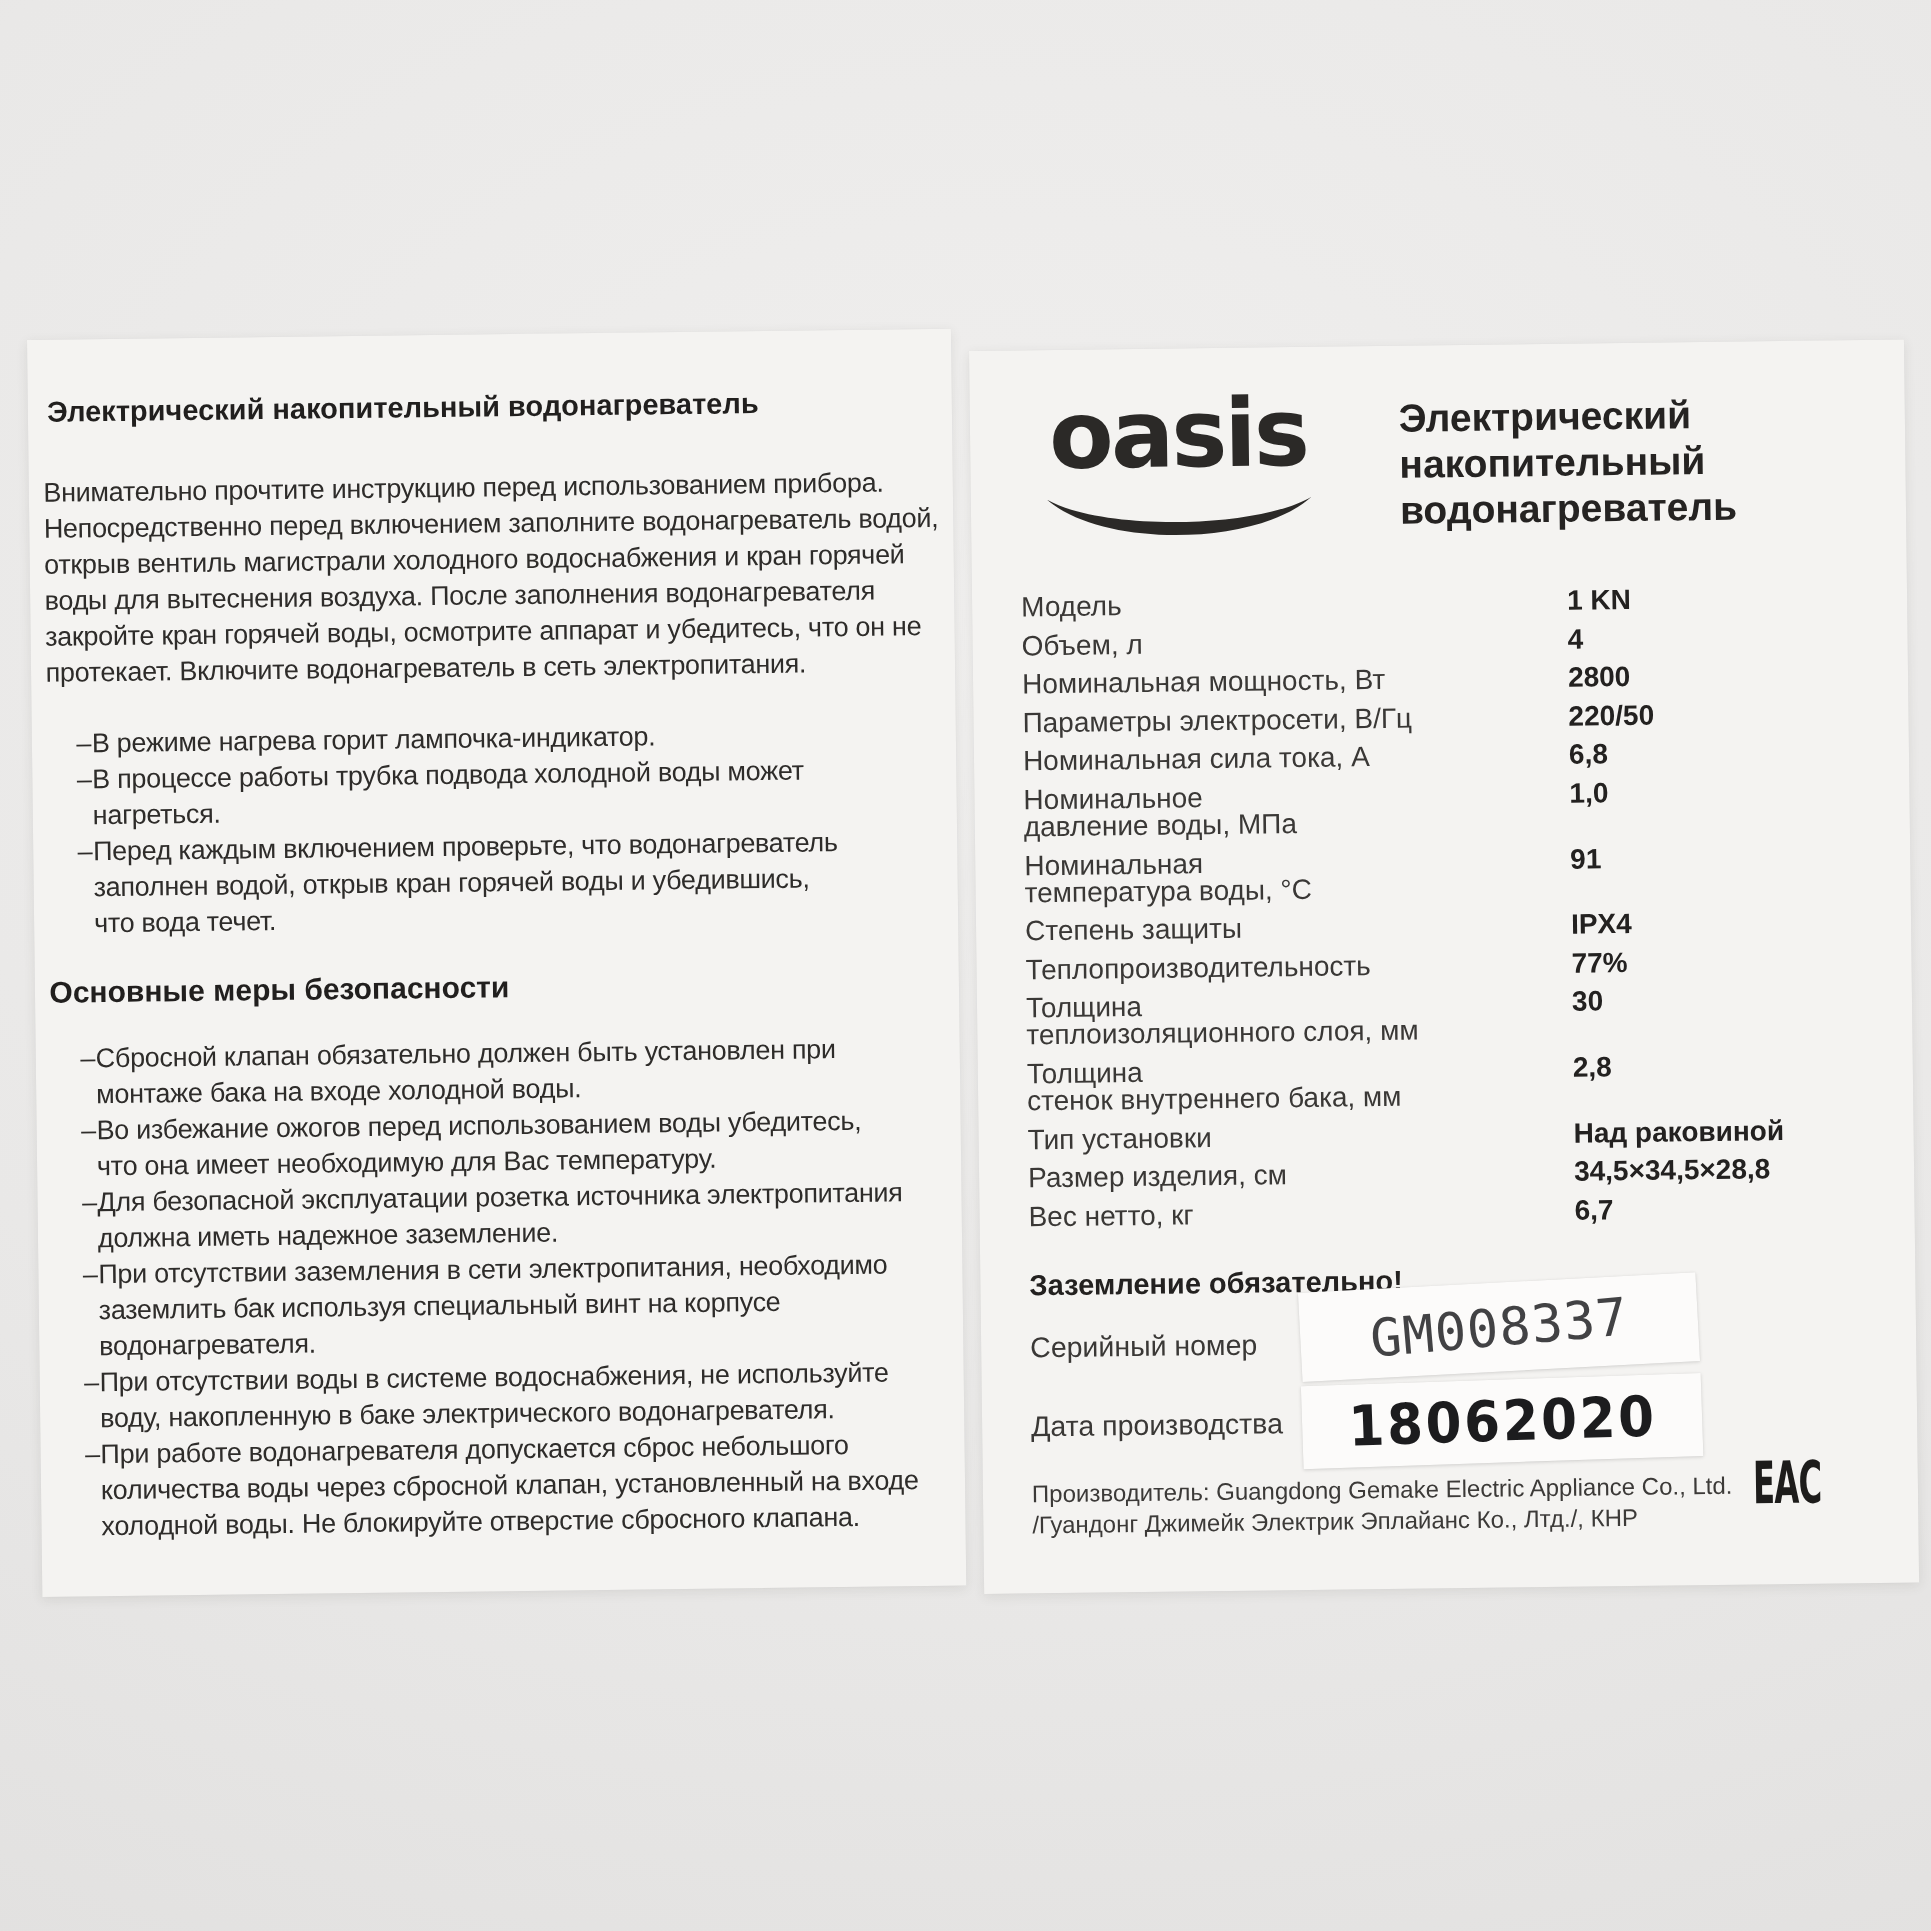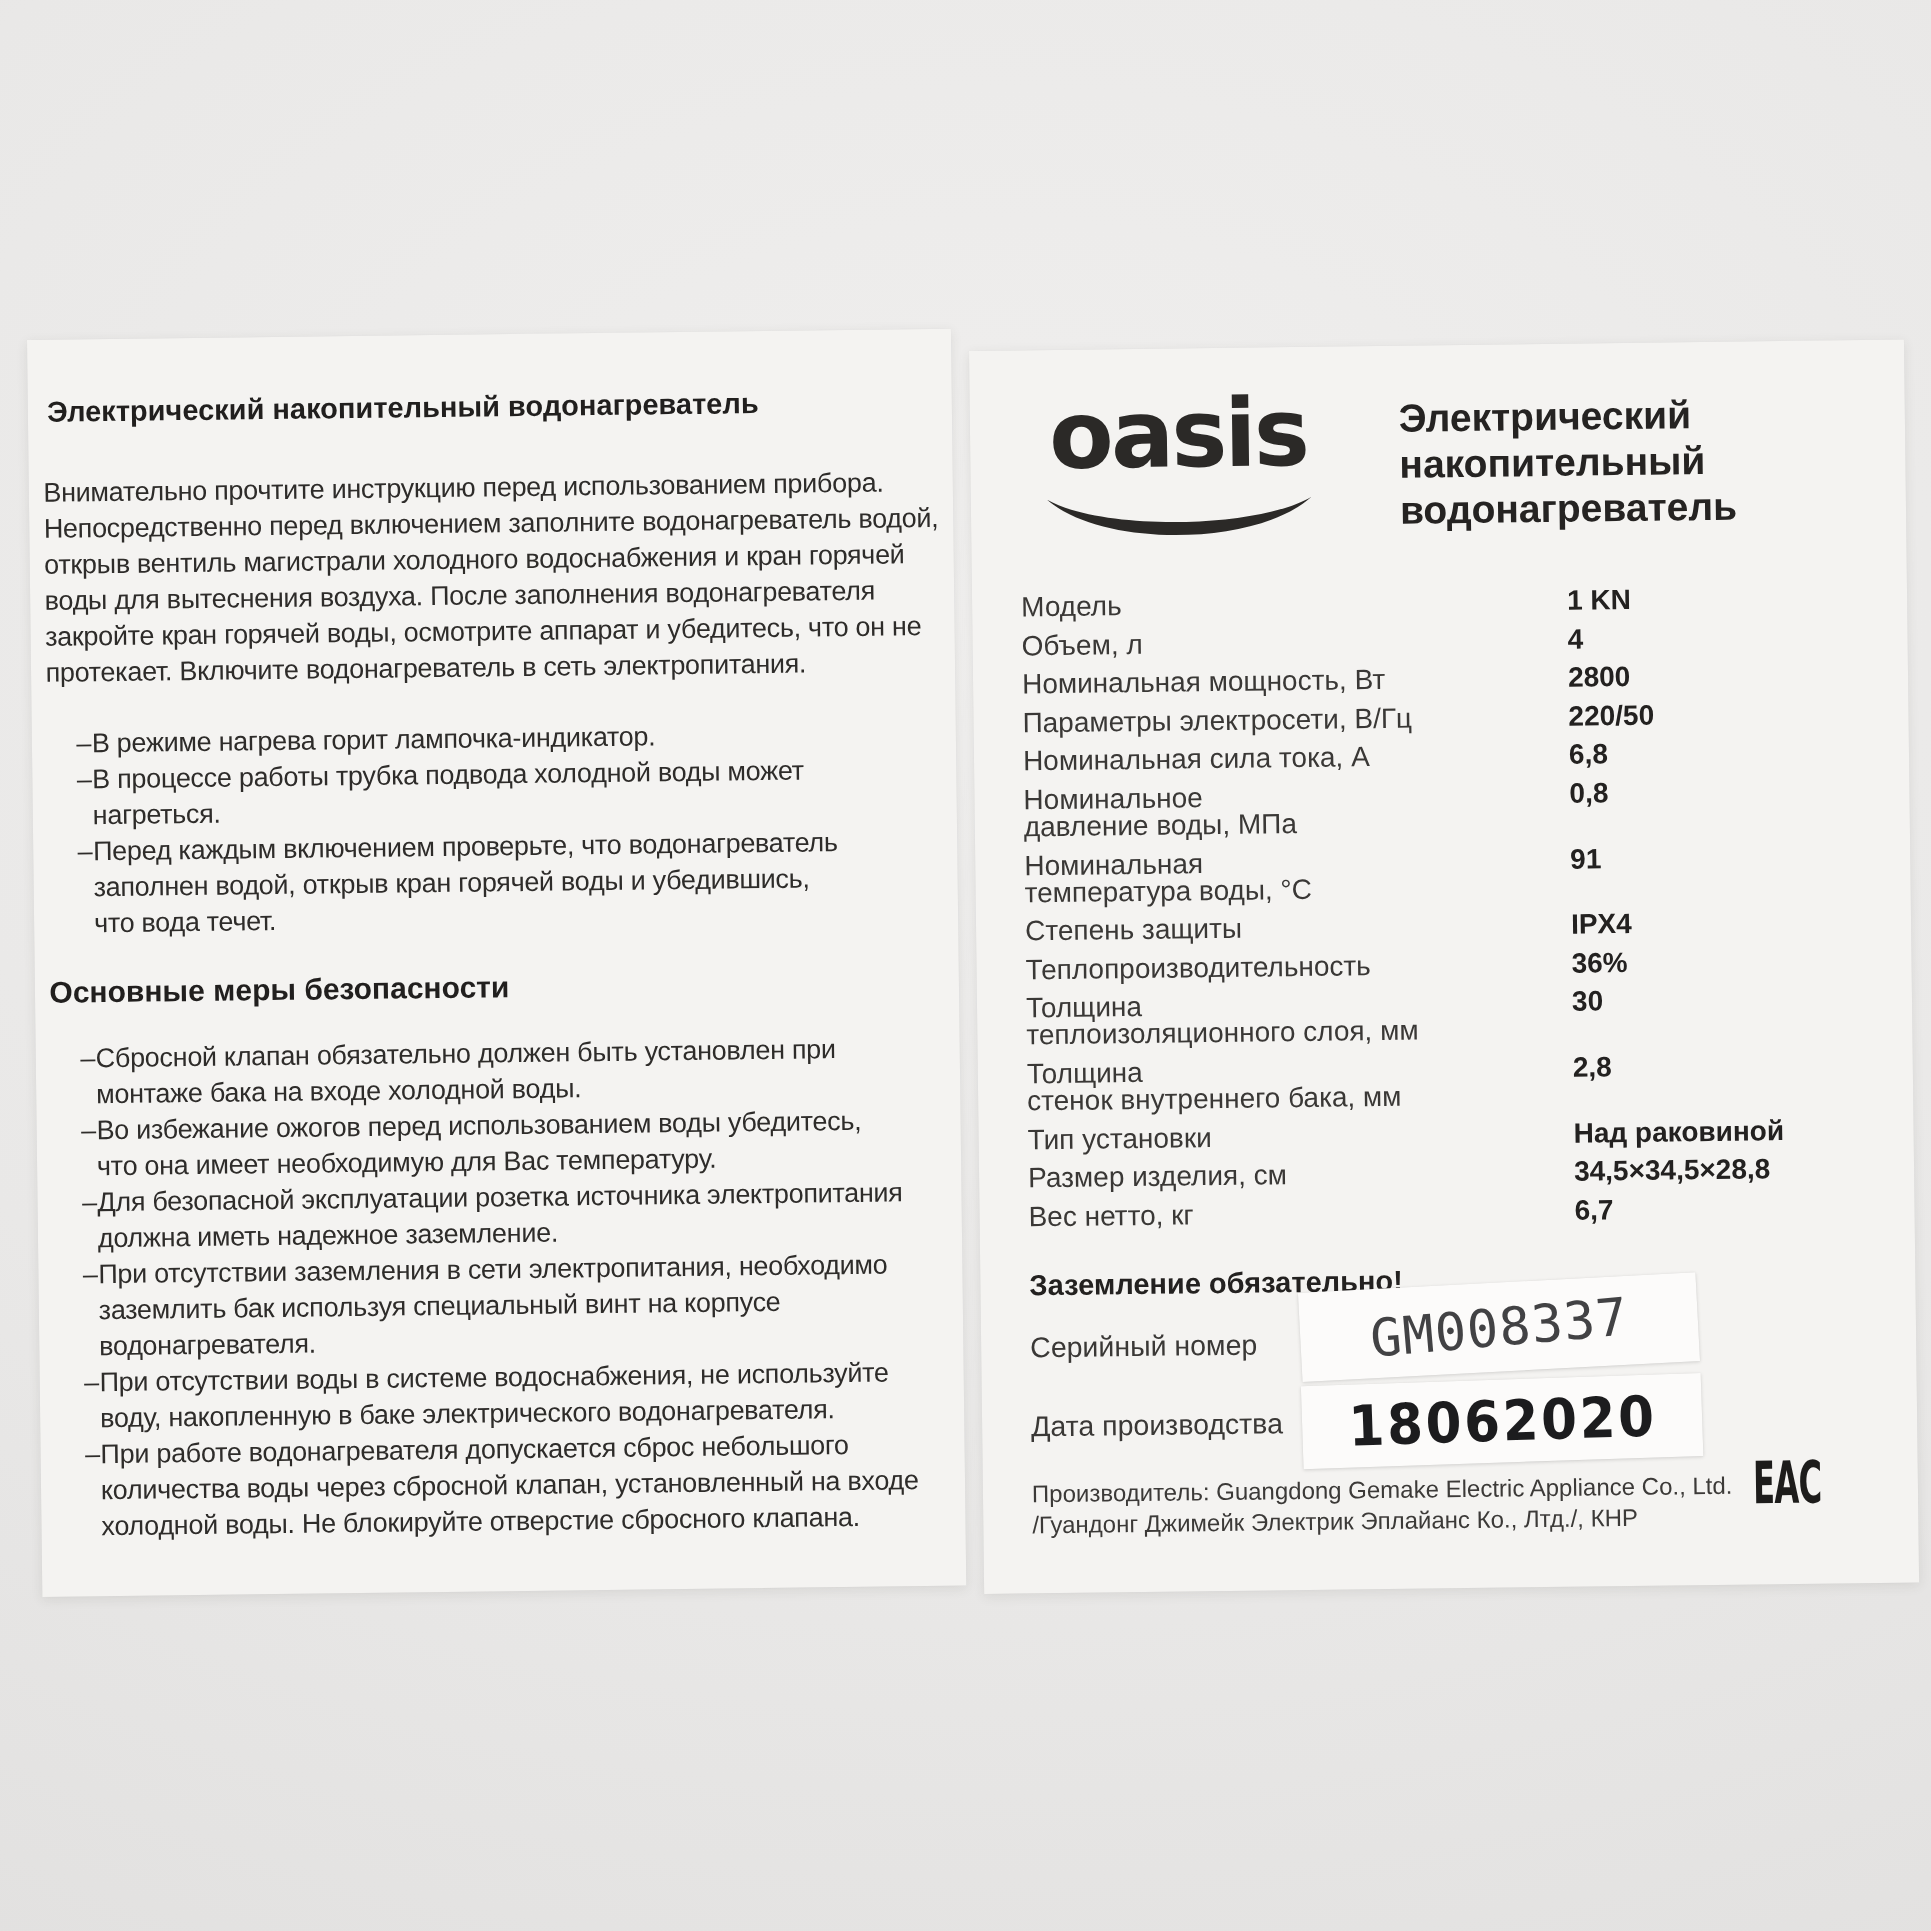--- a/index.html
+++ b/index.html
@@ -176,37 +176,37 @@
   </div>
 
   <div class="spec-row">
     <div class="spec-label">Номинальная сила тока, А</div>
     <div class="spec-value">6,8</div>
   </div>
 
   <div class="spec-row">
     <div class="spec-label">Номинальное
 давление воды, МПа</div>
-    <div class="spec-value">0,8</div>
+    <div class="spec-value">1,0</div>
   </div>
 
   <div class="spec-row">
     <div class="spec-label">Номинальная
 температура воды, °С</div>
     <div class="spec-value">91</div>
   </div>
 
   <div class="spec-row">
     <div class="spec-label">Степень защиты</div>
     <div class="spec-value">IPX4</div>
   </div>
 
   <div class="spec-row">
     <div class="spec-label">Теплопроизводительность</div>
-    <div class="spec-value">36%</div>
+    <div class="spec-value">77%</div>
   </div>
 
   <div class="spec-row">
     <div class="spec-label">Толщина
 теплоизоляционного слоя, мм</div>
     <div class="spec-value">30</div>
   </div>
 
   <div class="spec-row">
     <div class="spec-label">Толщина

